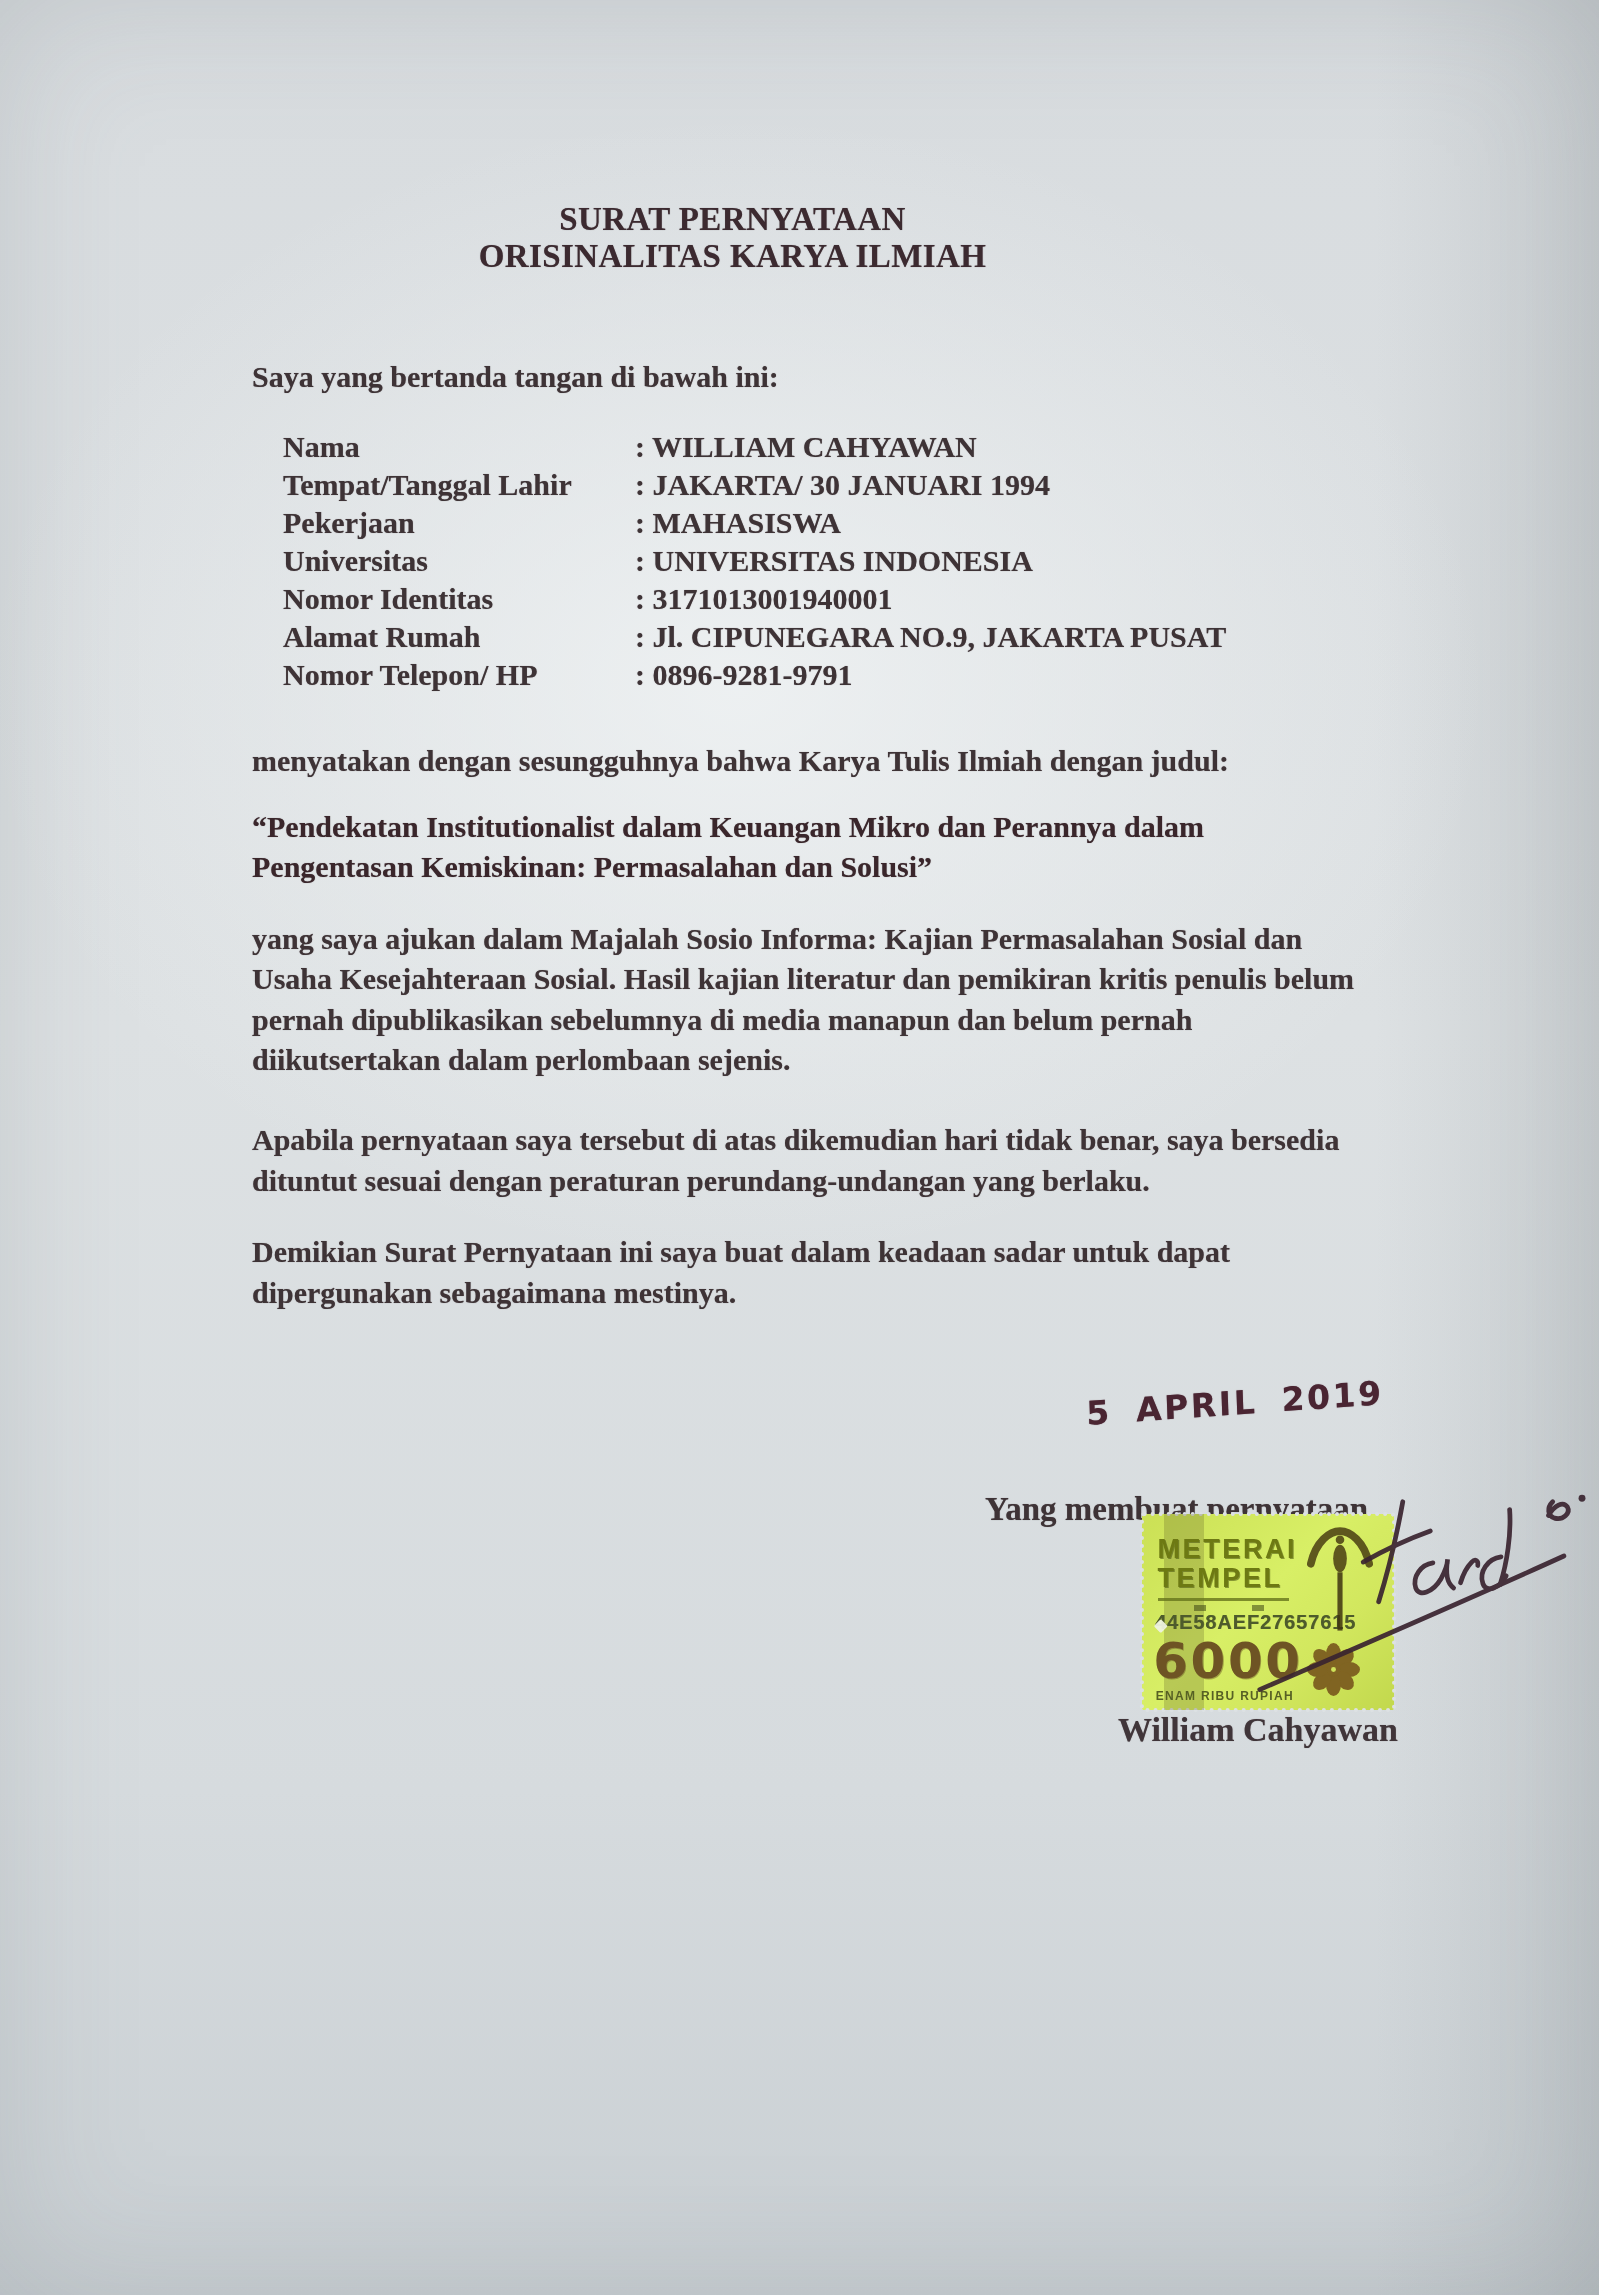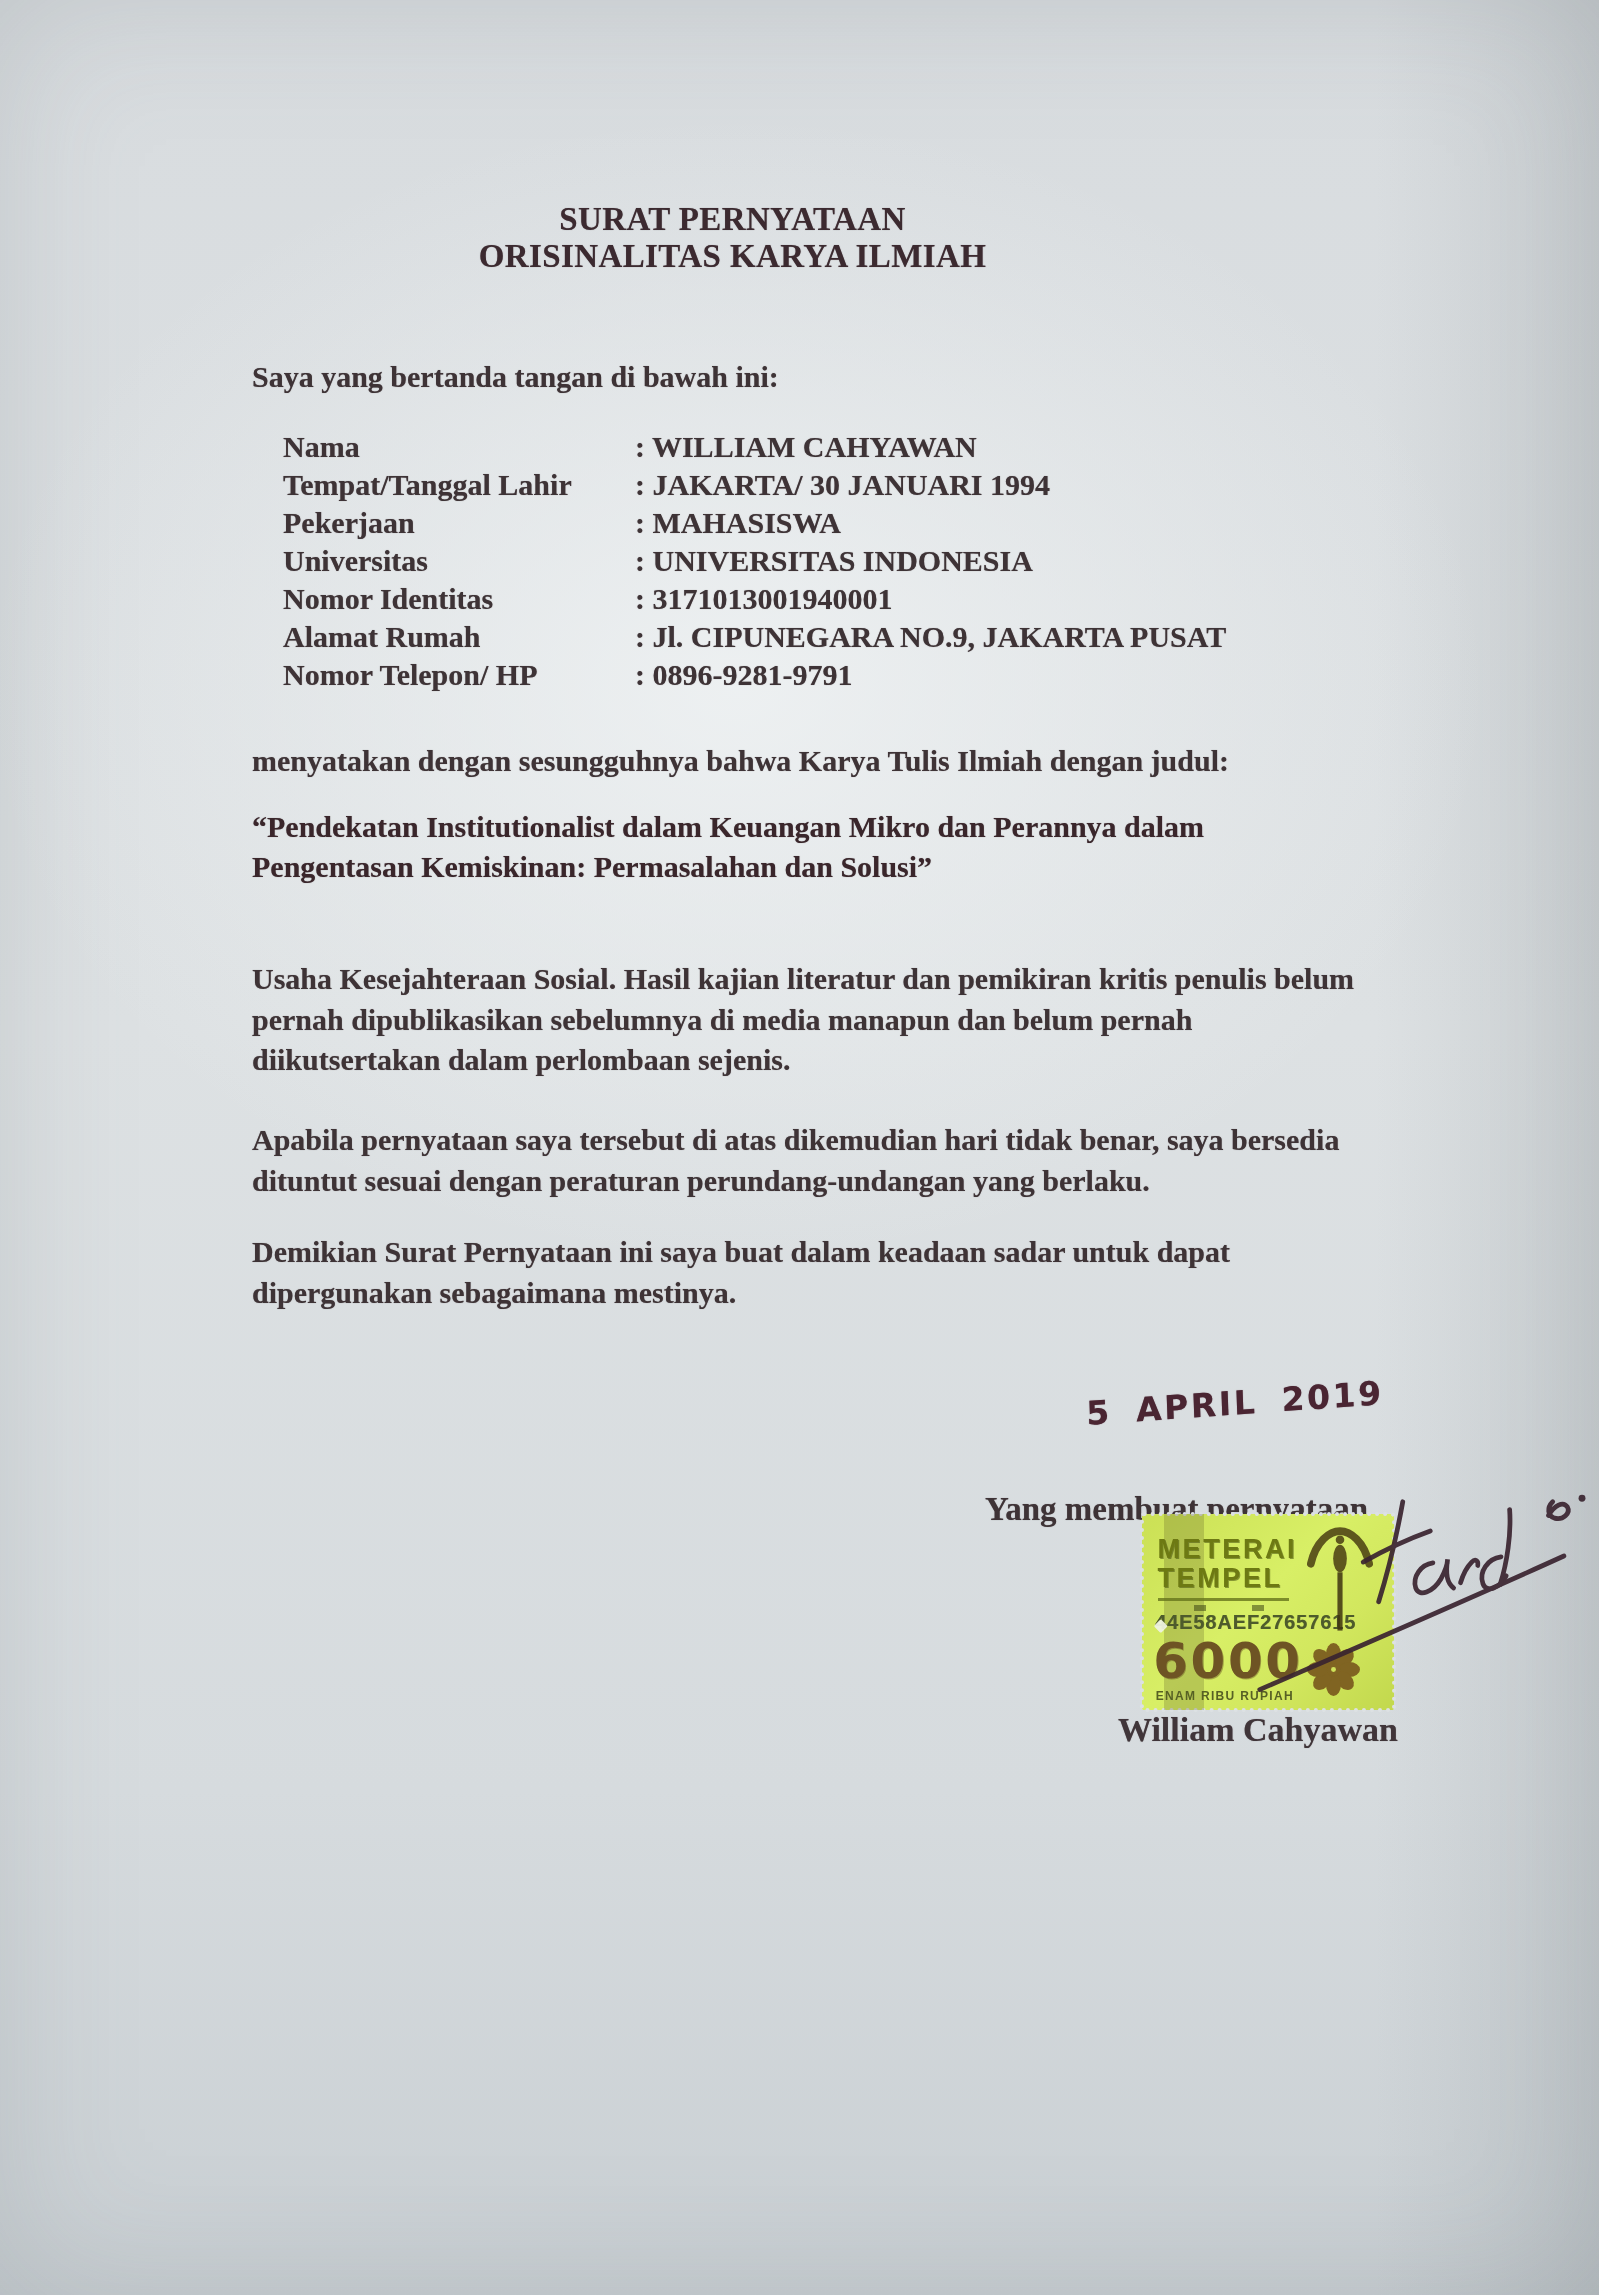--- a/index.html
+++ b/index.html
@@ -138,20 +138,21 @@
       <span class="field-label">Nomor Telepon/ HP</span>
       <span class="field-value">: 0896-9281-9791</span>
     </div>
   </div>
 
   <div class="abs body-line ink" style="left:252px;top:741px;">menyatakan dengan sesungguhnya bahwa Karya Tulis Ilmiah dengan judul:</div>
 
   <div class="abs body-line judul-line ink" style="left:252px;top:847px;">Pengentasan Kemiskinan: Permasalahan dan Solusi”</div>
   <div class="abs body-line judul-line ink" style="left:252px;top:807px;">“Pendekatan Institutionalist dalam Keuangan Mikro dan Perannya dalam</div>
 
+  <div class="abs body-line ink" style="left:252px;top:919px;">yang saya ajukan dalam Majalah Sosio Informa: Kajian Permasalahan Sosial dan</div>
   <div class="abs body-line ink" style="left:252px;top:959px;">Usaha Kesejahteraan Sosial. Hasil kajian literatur dan pemikiran kritis penulis belum</div>
   <div class="abs body-line ink" style="left:252px;top:1040px;">diikutsertakan dalam perlombaan sejenis.</div>
   <div class="abs body-line ink" style="left:252px;top:1000px;">pernah dipublikasikan sebelumnya di media manapun dan belum pernah</div>
 
   <div class="abs body-line ink" style="left:252px;top:1120px;">Apabila pernyataan saya tersebut di atas dikemudian hari tidak benar, saya bersedia</div>
   <div class="abs body-line ink" style="left:252px;top:1161px;">dituntut sesuai dengan peraturan perundang-undangan yang berlaku.</div>
 
   <div class="abs body-line ink" style="left:252px;top:1232px;">Demikian Surat Pernyataan ini saya buat dalam keadaan sadar untuk dapat</div>
   <div class="abs body-line ink" style="left:252px;top:1273px;">dipergunakan sebagaimana mestinya.</div>
 

